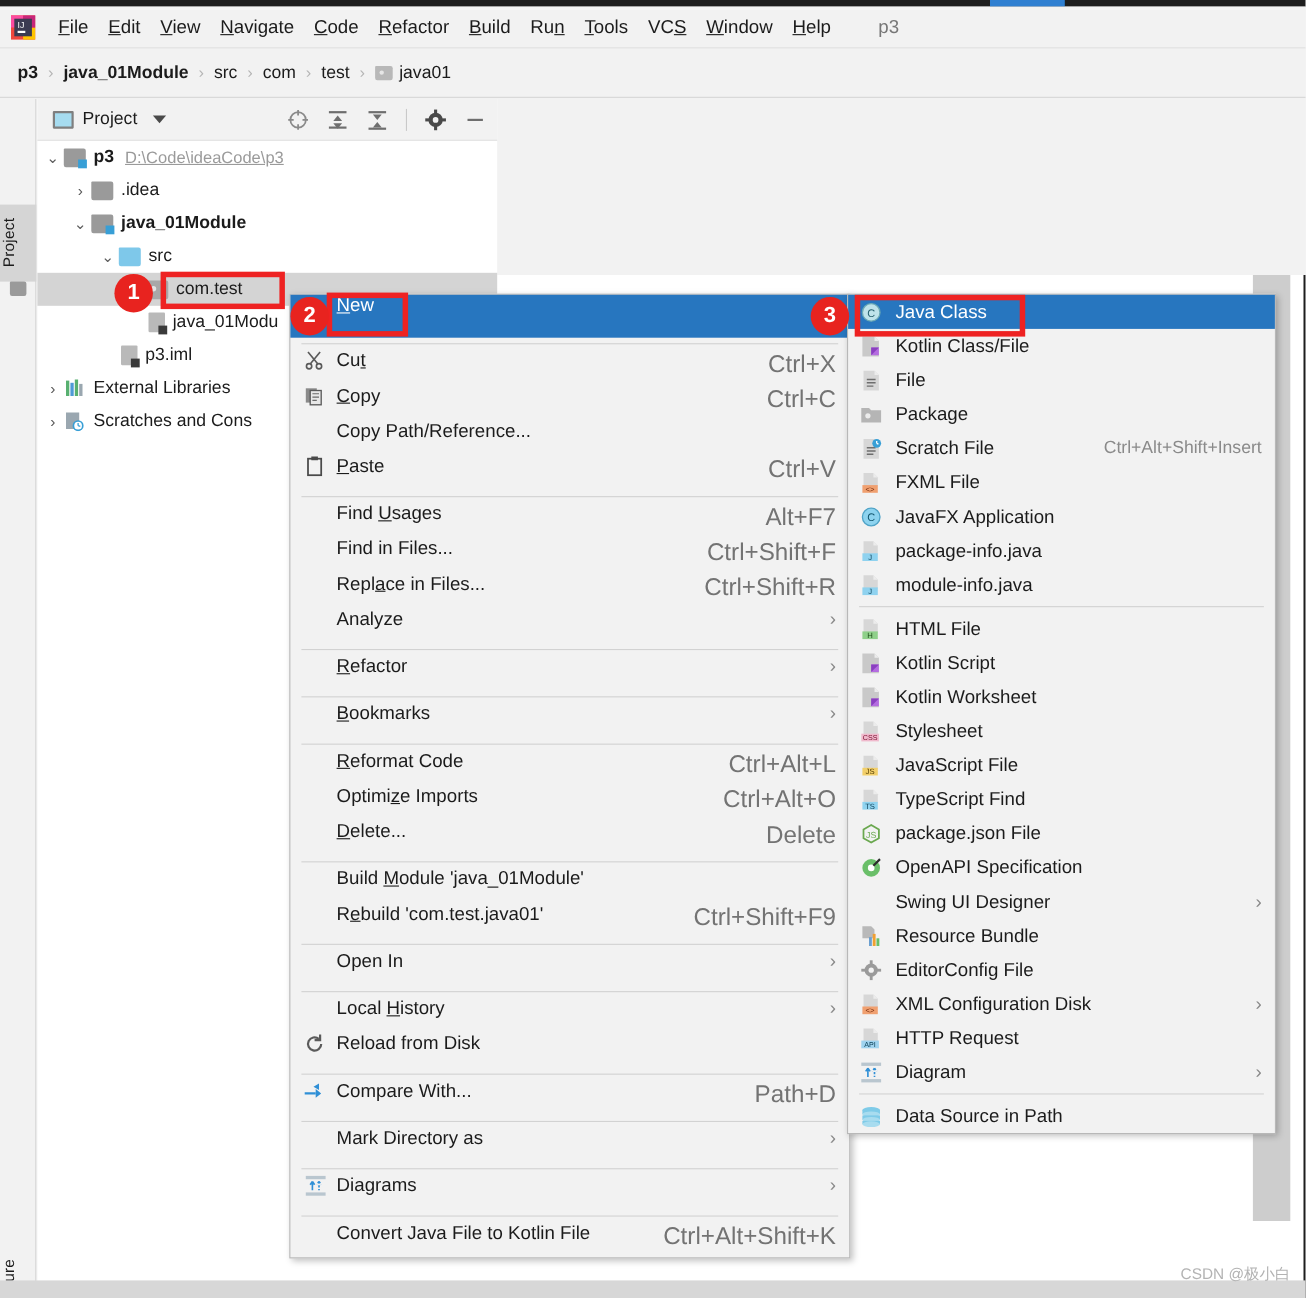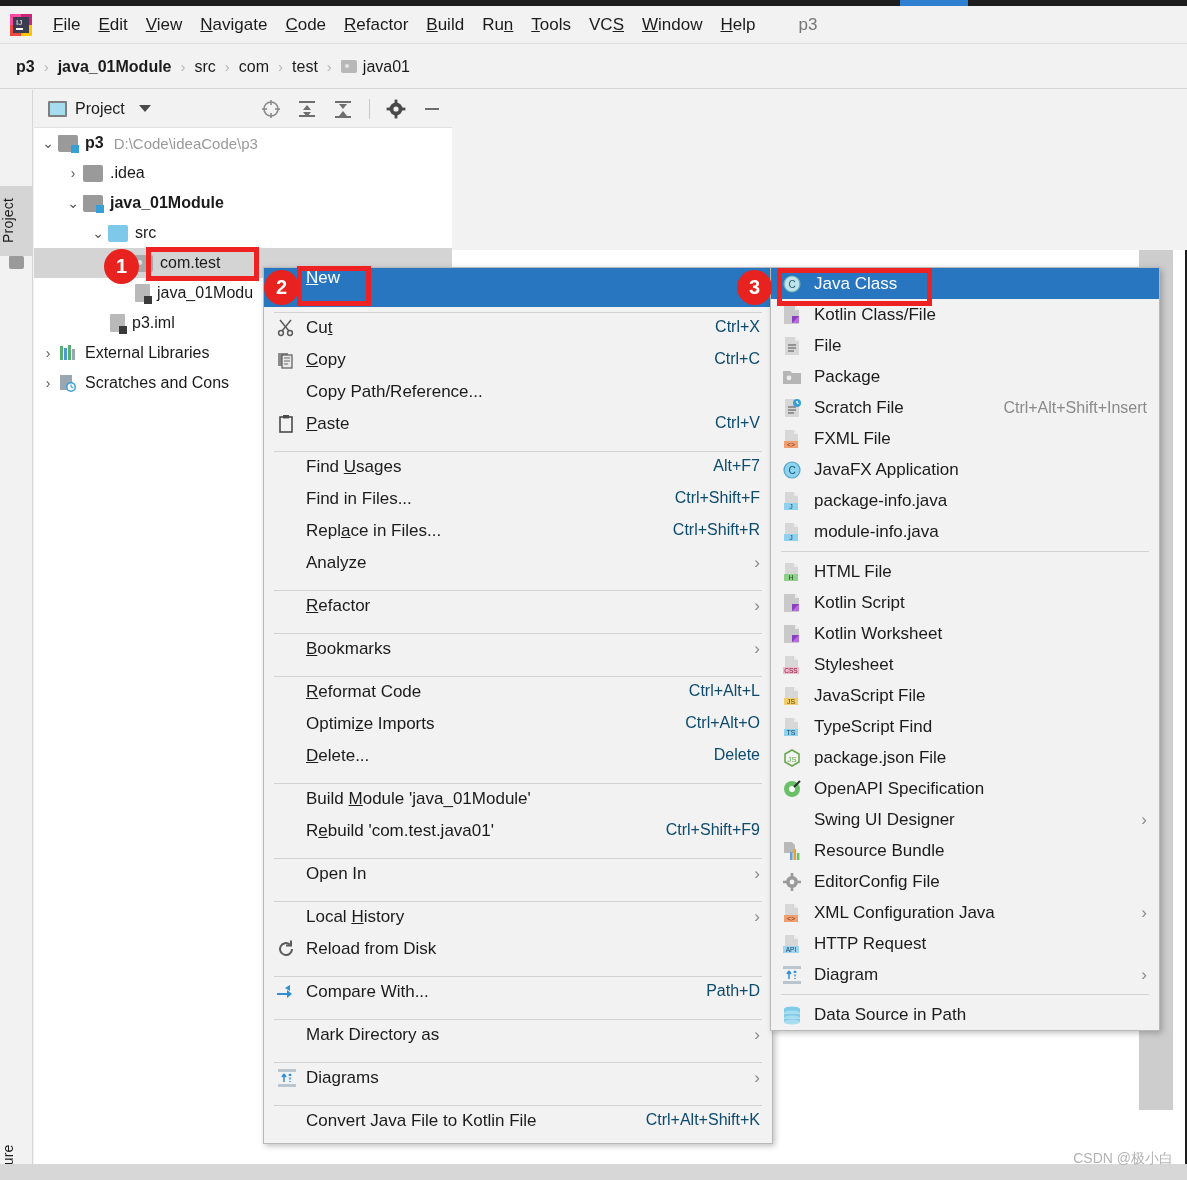--- a/index.html
+++ b/index.html
@@ -108,21 +108,21 @@
     height: 30px; display: flex; align-items: center;
     font-size: 16px; color:#1b1b1b; white-space: nowrap; position: relative;
   }
   .trow.selected { background: #d4d4d4; }
   .twist {
     width: 20px; text-align: center; color: #5a5a5a; font-size: 14px;
     flex: 0 0 auto; user-select:none;
   }
   .ticon { width: 20px; height: 17px; flex:0 0 auto; margin-right: 7px; position:relative;}
   .tlabel.bold { font-weight: bold; }
-  .tpath { color: #9a9a9a; margin-left: 10px; font-size:15px;}
+  .tpath { color: #9a9a9a; margin-left: 10px; font-size:15px;text-decoration:underline;}
 
   .ic-module { background:#9a9a9a; border-radius:1px 2px 2px 2px; }
   .ic-module:after{content:"";position:absolute;right:-1px;bottom:-1px;width:8px;height:8px;background:#389fd6;}
   .ic-folder-gray { background:#9a9a9a; border-radius:1px 2px 2px 2px;}
   .ic-src { background:#7ec8ea; border-radius:1px 2px 2px 2px;}
   .ic-pkg { background:#a8a8a8; border-radius:1px 2px 2px 2px;}
   .ic-pkg:after{content:"";position:absolute;left:4px;top:5px;width:5px;height:5px;background:#e3e3e3;border-radius:50%;}
   .ic-file { background:#b9b9b9; border-radius:1px; width:15px;height:18px; margin-left:2px;}
   .ic-file:after{content:"";position:absolute;right:-2px;bottom:-2px;width:8px;height:8px;background:#3a3a3a;}
   .ic-lib { width:20px;height:18px; }
@@ -147,21 +147,21 @@
     box-shadow: 2px 2px 6px rgba(0,0,0,.25);
     padding: 0; z-index: 20;
   }
   .ctxrow {
     height: 32px; display:flex; align-items:flex-start; position:relative;
     font-size: 17px; color:#1b1b1b; padding-left: 12px; padding-right: 12px;
   }
   .ctxrow.hl { background: #2776bf; color:#ffffff; height: 39px; }
   .ctxrow .cic { width: 22px; height:20px; margin-right: 8px; flex:0 0 auto; position:relative;}
   .ctxrow .lbl { flex: 1 1 auto; white-space:nowrap; }
-  .ctxrow .sc { color:#0c4a6e; font-size:16px; white-space:nowrap; }
+  .ctxrow .sc { color:#737373; font-size:22px; white-space:nowrap; }
   .ctxrow .arr { color:#8a8a8a; font-size: 17px; margin-left: 8px;}
   .ctxsep { height: 1px; background:#d2d2d2; margin: 5px 10px; }
 
   
   .submenu {
     position: absolute; left: 770px; top: 267px; width: 390px;
     background: #f2f2f2; border:1px solid #b8b8b8;
     box-shadow: 2px 2px 6px rgba(0,0,0,.25); z-index: 21;
   }
   .subrow {
@@ -712,21 +712,21 @@
           </svg></span>
         <span class="lbl">EditorConfig File</span>
       </div>
       <div class="subrow">
         <span class="sic"><svg width="22" height="20" viewBox="0 0 22 20">
             <path d="M4 1 h9 l4 4 v8 h-13 z" fill="#d7d7d7"></path>
             <path d="M13 1 v4 h4 z" fill="#ececec"></path>
             <rect x="3" y="12" width="14" height="7" fill="#f0a070"></rect>
             <text x="10" y="18" font-size="7" text-anchor="middle" fill="#7a3010" font-family="Liberation Sans">&lt;&gt;</text>
           </svg></span>
-        <span class="lbl">XML Configuration Java</span>
+        <span class="lbl">XML Configuration Disk</span>
         <span class="arr">›</span>
       </div>
       <div class="subrow">
         <span class="sic"><svg width="22" height="20" viewBox="0 0 22 20">
             <path d="M4 1 h9 l4 4 v8 h-13 z" fill="#d7d7d7"></path>
             <path d="M13 1 v4 h4 z" fill="#ececec"></path>
             <rect x="2" y="12" width="16" height="7" fill="#9fd3ef"></rect>
             <text x="10" y="18" font-size="6.5" text-anchor="middle" fill="#11455c" font-family="Liberation Sans">API</text>
           </svg></span>
         <span class="lbl">HTTP Request</span>

